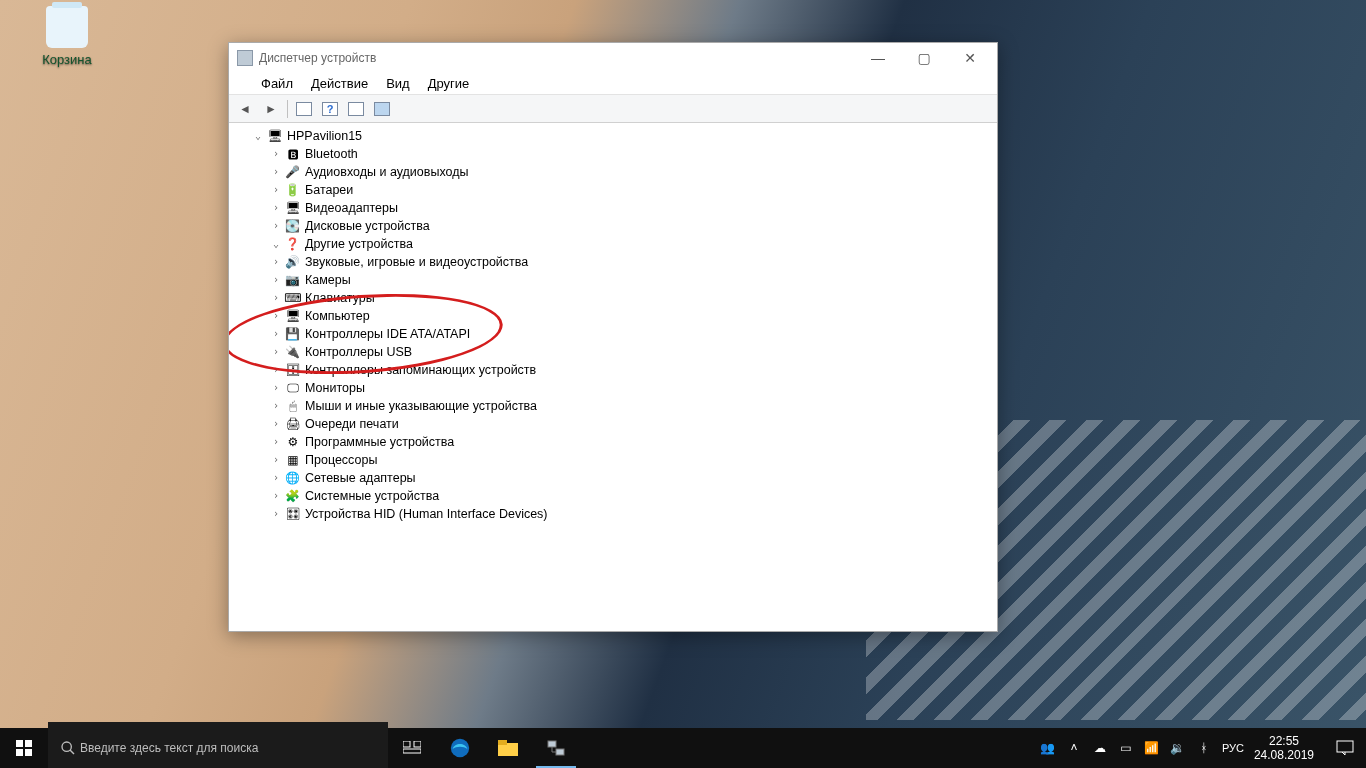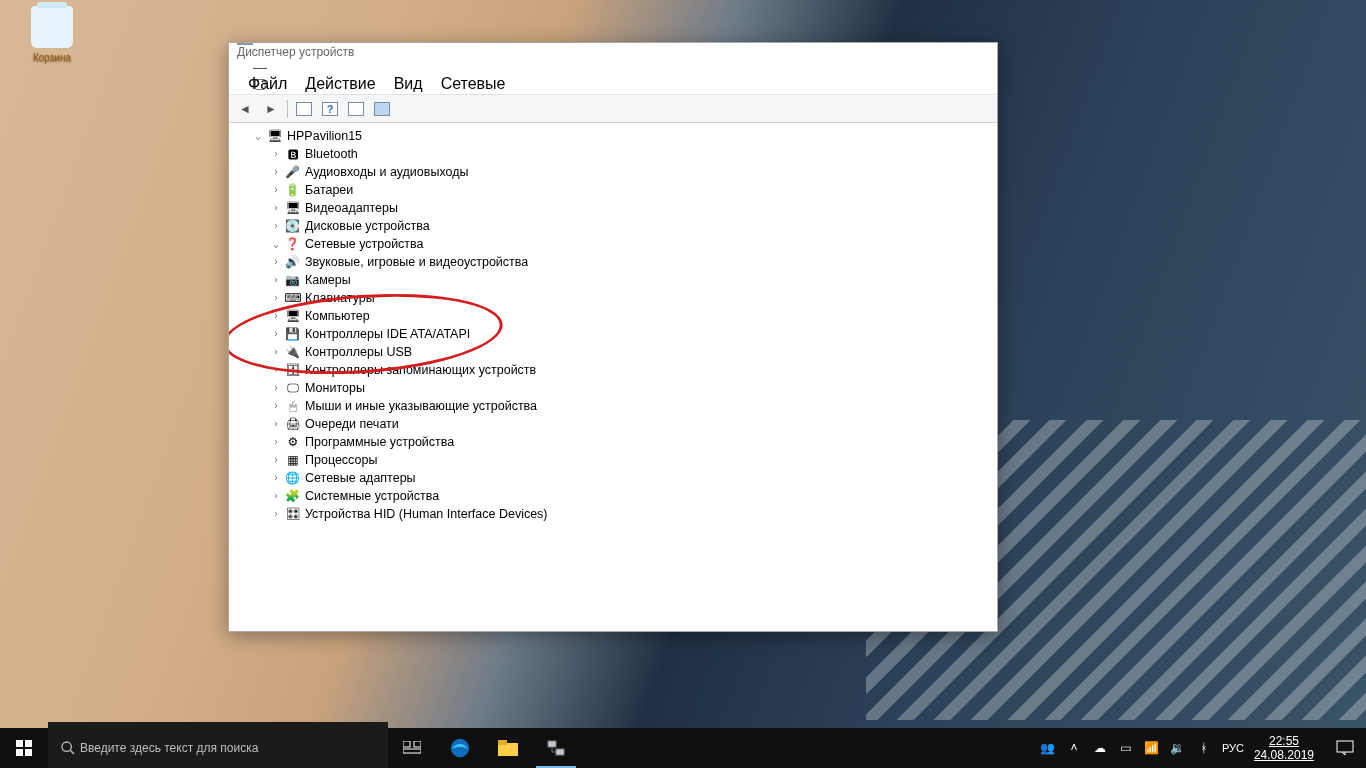--- a/index.html
+++ b/index.html
@@ -2,30 +2,30 @@
 <html><head>
 <meta charset="utf-8">
 <style>
   * { box-sizing: border-box; margin: 0; padding: 0; font-family: "Segoe UI", Tahoma, sans-serif; }
   html, body { width: 1366px; height: 768px; overflow: hidden; }
   body {
     background: linear-gradient(110deg, #d9b896 0%, #d2ad88 25%, #c9a27c 35%, #6e7b88 45%, #203044 55%, #2b4157 70%, #3a5468 100%);
     position: relative;
   }
   
-  .desktop-icon { position:absolute; top:6px; left:17px; width:70px; text-align:center; color:#a16207; font-size:10px; text-shadow:0 1px 2px rgba(0,0,0,.6); }
+  .desktop-icon { position:absolute; top:6px; left:32px; width:70px; text-align:center; color:#14532d; font-size:13px; text-shadow:0 1px 2px rgba(0,0,0,.6); }
   .desktop-icon .bin { width:42px; height:42px; margin:0 auto 4px; background:#e8f4fb; border-radius:4px 4px 6px 6px; position:relative; }
   .desktop-icon .bin:before { content:""; position:absolute; top:-4px; left:6px; right:6px; height:6px; background:#cfe8f6; border-radius:2px; }
   
   .window { position:absolute; top:42px; left:228px; width:770px; height:590px; background:#fff; border:1px solid #aaa; box-shadow:0 4px 18px rgba(0,0,0,.35); display:flex; flex-direction:column; }
-  .titlebar { height:30px; display:flex; padding:0 4px 0 8px; color:#666; font-size:12px;flex-direction:column; }
+  .titlebar { height:30px; display:flex; align-items:center; padding:0 4px 0 8px; color:#666; font-size:12px; }
   .titlebar .title-icon { width:16px; height:16px; margin-right:6px; background:#bfcbd6; border:1px solid #8a98a8; }
   .titlebar .title-text { flex:1; }
   .win-btn { width:46px; height:30px; display:flex; align-items:center; justify-content:center; color:#555; font-size:14px; }
-  .menubar { height:22px; display:flex; align-items:center; padding:0 11px; font-size:16px; border-bottom:1px solid #e3e3e3; gap:2px;}
+  .menubar { height:22px; display:flex; align-items:center; padding:0 24px; font-size:13px; border-bottom:1px solid #e3e3e3; gap:2px;}
   .menubar span { padding:2px 8px; }
   .toolbar { height:28px; border-bottom:1px solid #d0d0d0; display:flex; align-items:center; padding:0 4px; gap:2px; background:#f5f6f7;}
   .tb-btn { width:24px; height:22px; border:1px solid transparent; display:flex; align-items:center; justify-content:center; font-size:12px; color:#555;}
   .tb-sep { width:1px; height:18px; background:#c0c0c0; margin:0 2px;}
   .tb-icon { width:16px; height:14px; border:1px solid #7a8aa0; background:#fff; position:relative;}
   .tb-icon.qmark{ background:#fff;}
   .tb-icon.qmark:after{content:"?";position:absolute;inset:0;color:#2a6bd0;font-weight:bold;font-size:11px;text-align:center;line-height:12px;}
   .tb-icon.mon { background:#bcd6ef;}
   .tree-wrap { flex:1; overflow:auto; padding:4px 0 4px 4px; font-size:12.5px; color:#000; position:relative;}
   .row { display:flex; align-items:center; height:18px; line-height:18px; white-space:nowrap; }
@@ -48,21 +48,21 @@
   .taskbar { position:absolute; bottom:0; left:0; right:0; height:40px; background:#101010; display:flex; align-items:center; color:#fff; font-size:12px; }
   .start { width:48px; height:40px; display:flex; align-items:center; justify-content:center;}
   .win-logo{width:16px;height:16px;display:grid;grid-template:1fr 1fr/1fr 1fr;gap:2px;}
   .win-logo span{background:#fff;}
   .search-box{ flex:0 0 340px; height:52px; background:#1b1b1b; display:flex; align-items:center; padding:0 12px; color:#bdbdbd; gap:4px;}
   .search-box svg{width:16px;height:16px;fill:none;stroke:#bdbdbd;stroke-width:2;}
   .tb-item{ width:48px; height:40px; display:flex; align-items:center; justify-content:center; position:relative;}
   .tb-item.active:after{content:"";position:absolute;bottom:0;left:4px;right:4px;height:2px;background:#76b9ed;}
   .task-spacer{flex:1;}
   .tray{display:flex;align-items:center;gap:10px;padding:0 10px;}
-  .tray .clock{ text-align:center; line-height:14px; font-size:12px;text-decoration:underline;}
+  .tray .clock{ text-align:center; line-height:14px; font-size:12px;}
   .tray-ic{width:16px;height:16px;display:flex;align-items:center;justify-content:center;color:#fff;}
   .lang{font-size:11px;}
   .notif{width:42px;height:40px;display:flex;align-items:center;justify-content:center;}
 </style>
 </head>
 <body>
 
 <div class="desktop-icon">
   <div class="bin"></div>
   <div>Корзина</div>
@@ -75,21 +75,21 @@
     <div class="title-icon"></div>
     <div class="title-text">Диспетчер устройств</div>
     <div class="win-btn">—</div>
     <div class="win-btn">▢</div>
     <div class="win-btn close">✕</div>
   </div>
   <div class="menubar">
     <span>Файл</span>
     <span>Действие</span>
     <span>Вид</span>
-    <span>Сетевые</span>
+    <span>Другие</span>
   </div>
   <div class="toolbar">
     <div class="tb-btn">◄</div>
     <div class="tb-btn">►</div>
     <div class="tb-sep"></div>
     <div class="tb-btn">
         <span class="tb-icon"></span>
       </div>
     <div class="tb-btn">
         <span class="tb-icon qmark"></span>
@@ -130,21 +130,21 @@
         <span class="lbl">Видеоадаптеры</span>
       </div>
       <div class="row indent2">
         <span class="chev">›</span>
         <span class="ico">💽</span>
         <span class="lbl">Дисковые устройства</span>
       </div>
       <div class="row indent2">
         <span class="chev">⌄</span>
         <span class="ico">❓</span>
-        <span class="lbl">Сетевые устройства</span>
+        <span class="lbl">Другие устройства</span>
       </div>
       <div class="row indent2">
         <span class="chev">›</span>
         <span class="ico">🔊</span>
         <span class="lbl">Звуковые, игровые и видеоустройства</span>
       </div>
       <div class="row indent2">
         <span class="chev">›</span>
         <span class="ico">📷</span>
         <span class="lbl">Камеры</span>

